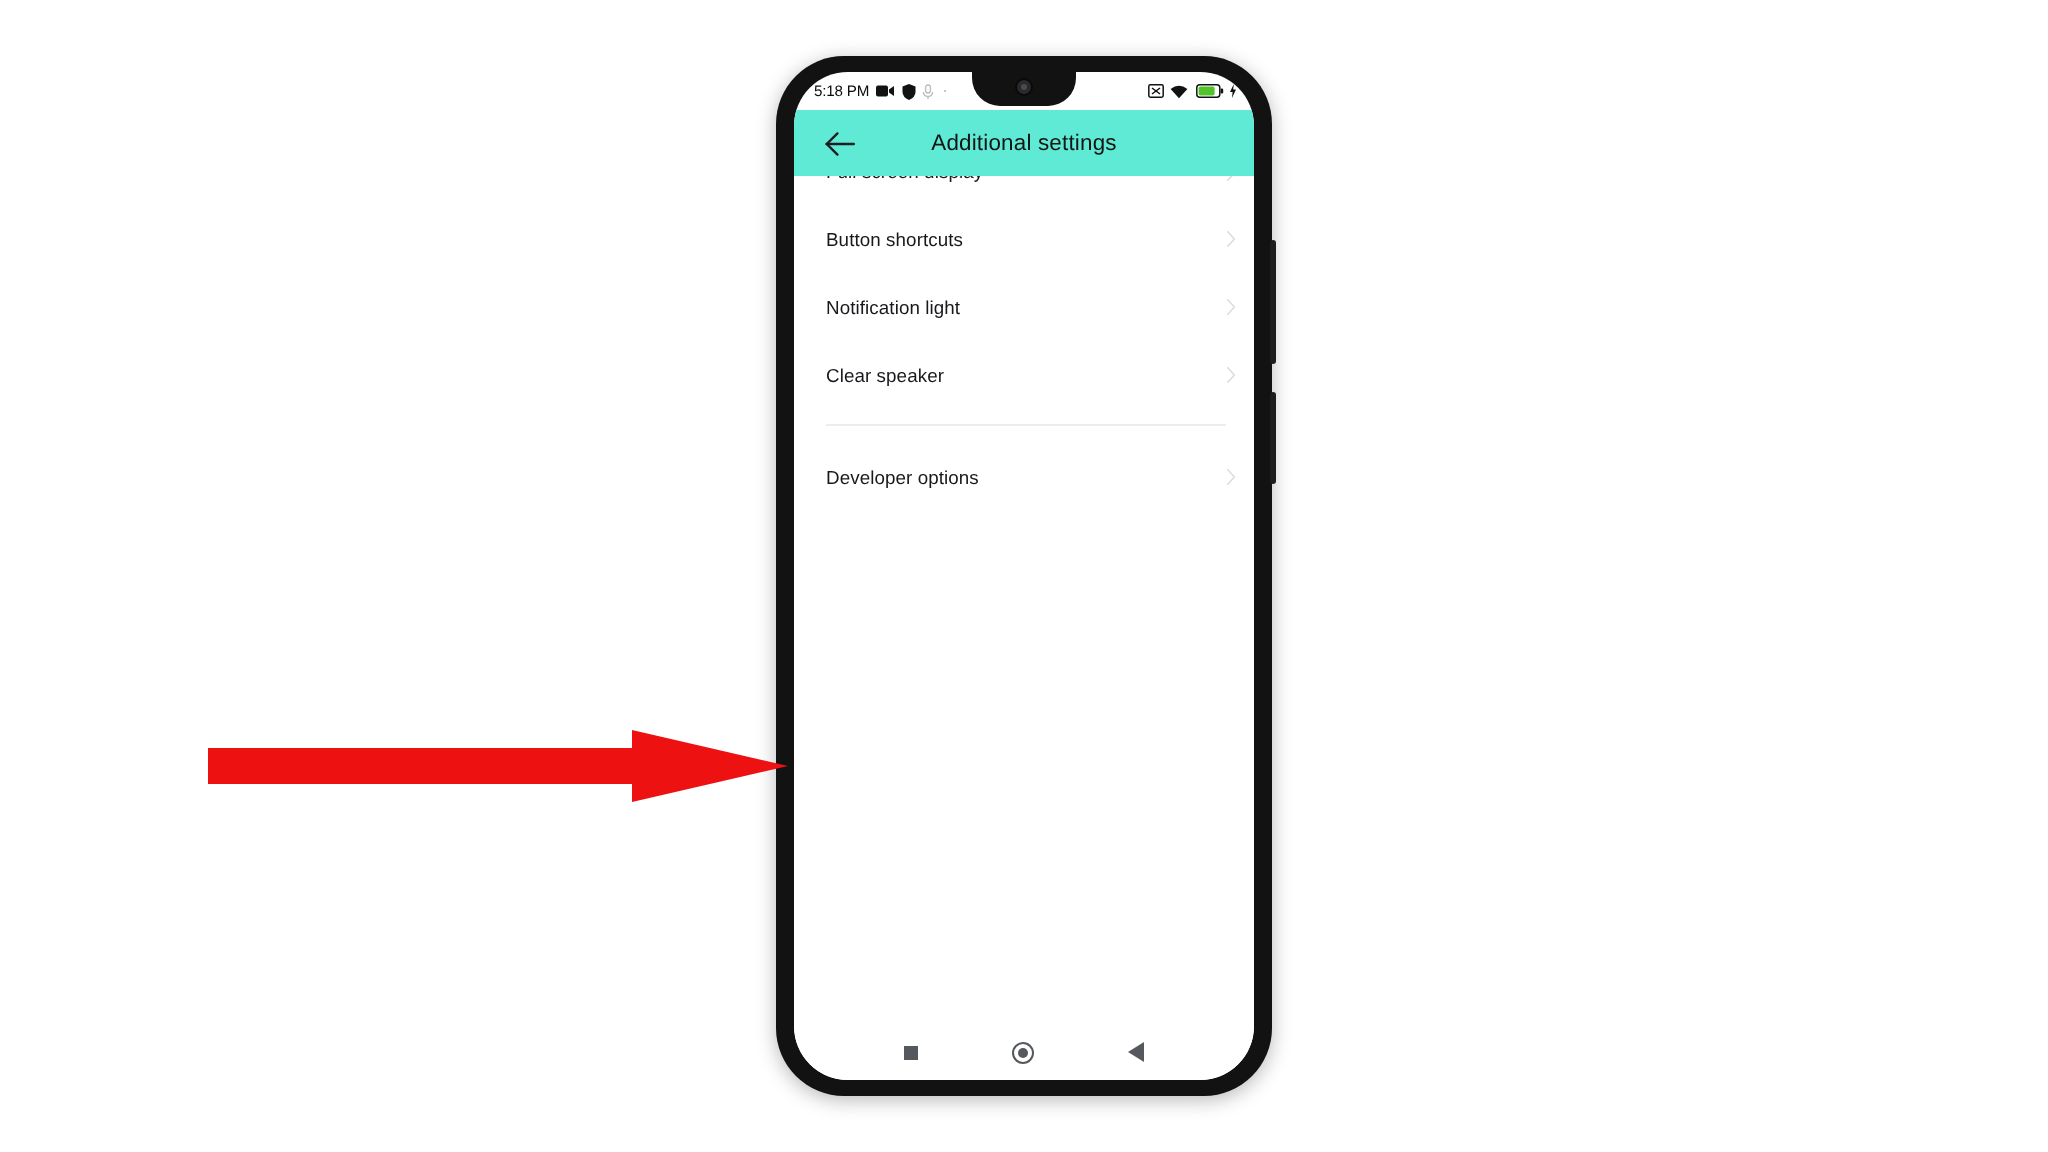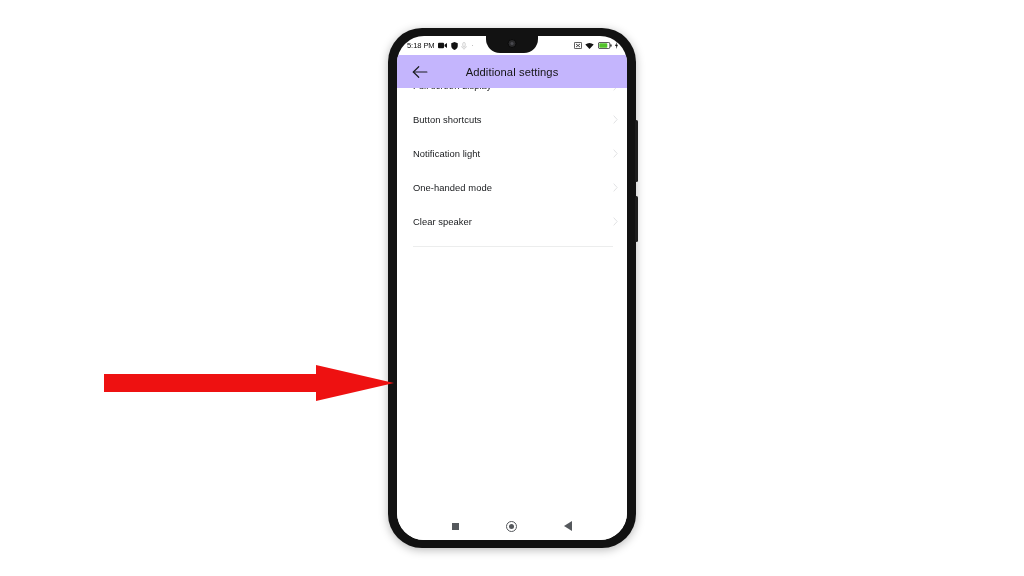--- a/index.html
+++ b/index.html
@@ -111,21 +111,21 @@
   }
   .sb-icon { display: block; }
 
   
   #app-bar {
     position: relative;
     height: 33px;
     display: flex;
     align-items: center;
     padding: 0 14px;
-    background: #c4b5fd;
+    background: #5eead4;
   }
   #back-button {
     width: 18px;
     height: 18px;
     display: flex;
     align-items: center;
     justify-content: center;
     flex: 0 0 auto;
   }
   #app-title {
@@ -349,38 +349,38 @@
         </div>
 
         <div class="list-row">
           <span class="row-label">Notification light</span>
           <svg class="chev" viewBox="0 0 10 16">
             <polyline points="2.2,1.6 8,8 2.2,14.4" fill="none" stroke="#d6d7d9" stroke-width="1.5" stroke-linecap="round" stroke-linejoin="round"></polyline>
           </svg>
         </div>
 
 
-        <div class="list-row">
-          <span class="row-label">One-handed mode</span>
-          <svg class="chev" viewBox="0 0 10 16">
-            <polyline points="2.2,1.6 8,8 2.2,14.4" fill="none" stroke="#d6d7d9" stroke-width="1.5" stroke-linecap="round" stroke-linejoin="round"></polyline>
-          </svg>
-        </div>
 
         <div class="list-row">
           <span class="row-label">Clear speaker</span>
           <svg class="chev" viewBox="0 0 10 16">
             <polyline points="2.2,1.6 8,8 2.2,14.4" fill="none" stroke="#d6d7d9" stroke-width="1.5" stroke-linecap="round" stroke-linejoin="round"></polyline>
           </svg>
         </div>
 
 
         <div class="section-divider"></div>
 
 
+        <div class="list-row">
+          <span class="row-label">Developer options</span>
+          <svg class="chev" viewBox="0 0 10 16">
+            <polyline points="2.2,1.6 8,8 2.2,14.4" fill="none" stroke="#d6d7d9" stroke-width="1.5" stroke-linecap="round" stroke-linejoin="round"></polyline>
+          </svg>
+        </div>
 
       </div>
 
       <div id="nav-bar">
         <div id="nav-recents"></div>
         <div id="nav-home"></div>
         <div id="nav-back"></div>
       </div>
 
     </div>

